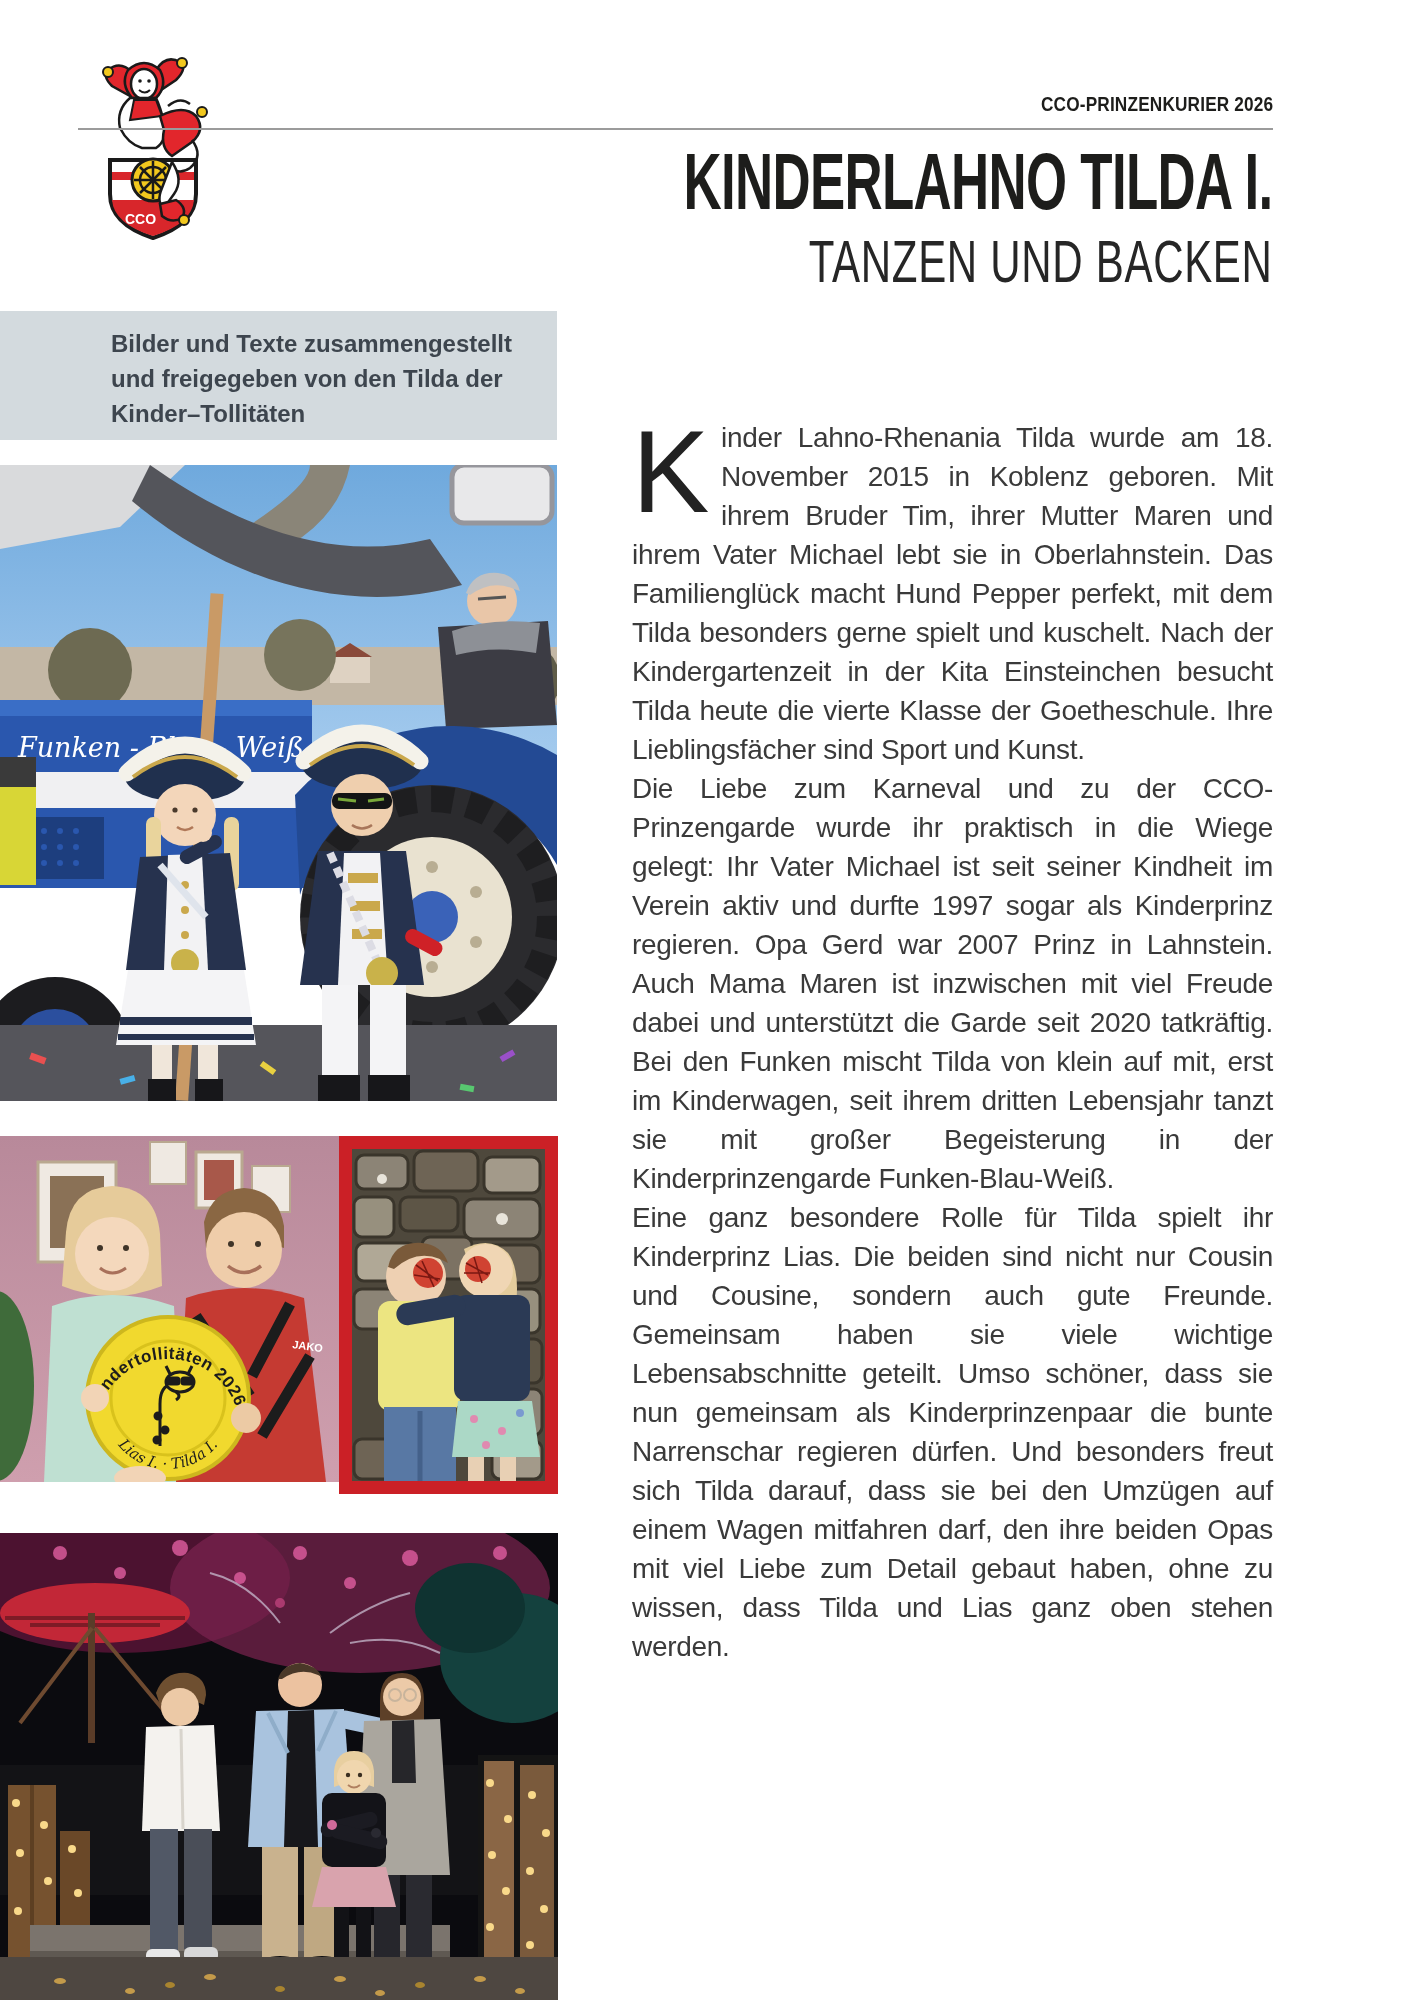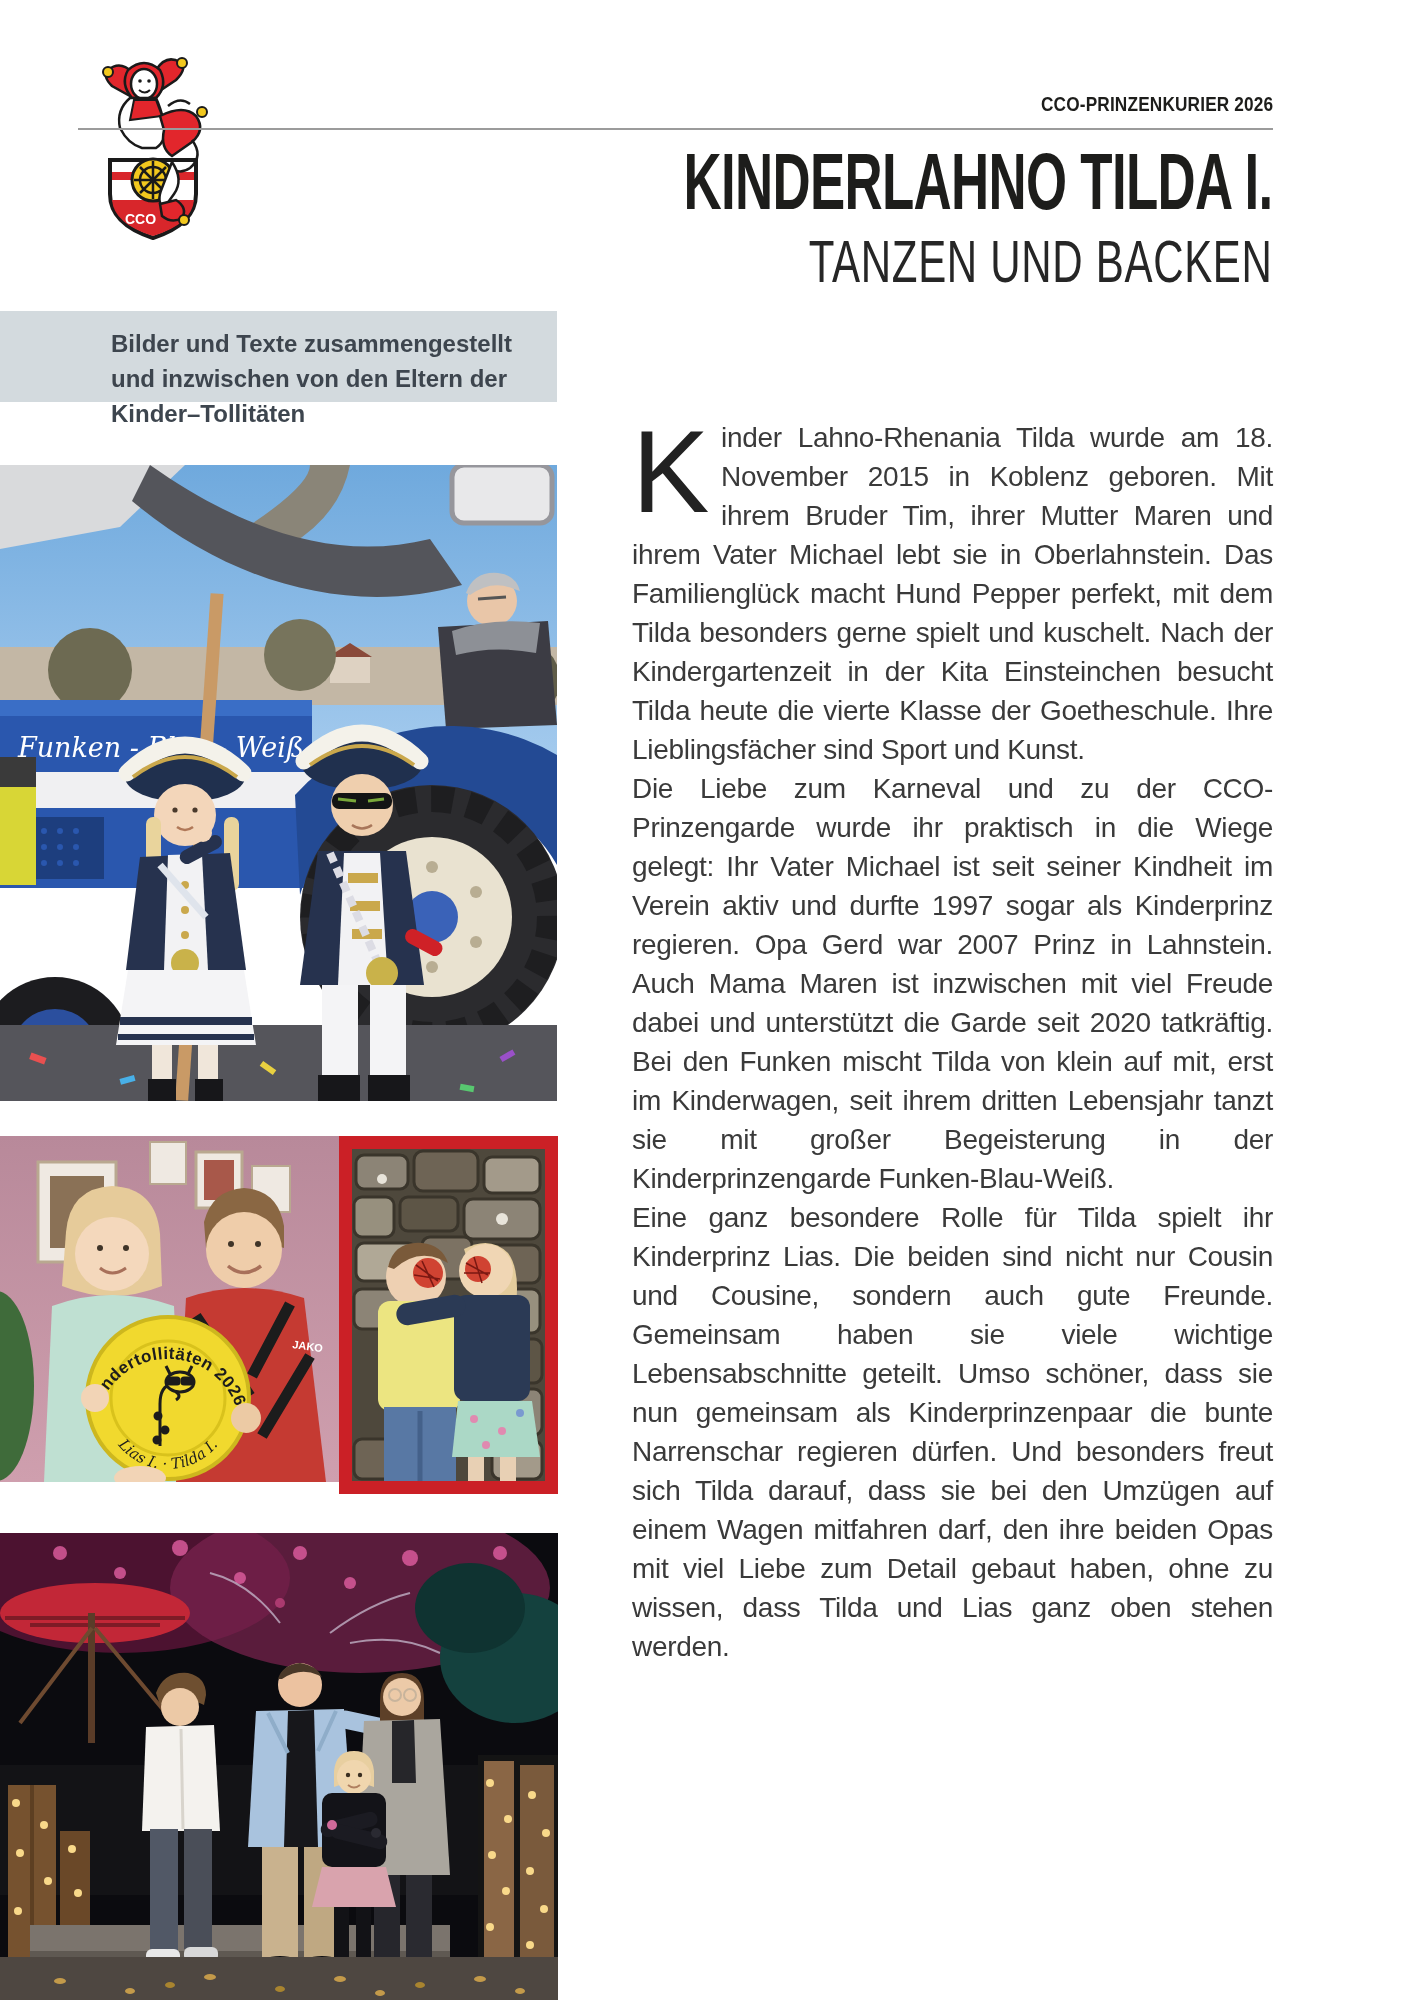--- a/index.html
+++ b/index.html
@@ -10,21 +10,21 @@
   .logo{position:absolute;left:72px;top:52px;width:160px;height:190px;}
   .kicker{position:absolute;right:147px;top:92px;font-size:21px;font-weight:bold;color:#1d1d1b;
           transform:scaleX(.82);transform-origin:100% 50%;letter-spacing:.2px;white-space:nowrap;}
   .rule{position:absolute;left:78px;right:147px;top:128px;height:2px;background:#9b9b9b;}
   .title{position:absolute;right:147px;top:142px;font-size:80px;font-weight:bold;color:#1d1d1b;
          transform:scaleX(.66);transform-origin:100% 50%;letter-spacing:-1px;white-space:nowrap;line-height:1;}
   .subtitle{position:absolute;right:147px;top:232px;font-size:60px;font-weight:normal;color:#262626;
          transform:scaleX(.70);transform-origin:100% 50%;letter-spacing:1px;white-space:nowrap;line-height:1;}
 
   
-  .credit-box{position:absolute;left:0;top:311px;width:557px;height:91px;background:#d3dade;}
+  .credit-box{position:absolute;left:0;top:311px;width:557px;height:129px;background:#d3dade;}
   .credit-text{position:absolute;left:111px;top:15px;font-size:24px;line-height:35px;font-weight:bold;color:#3d454e;}
 
   
   .photo{position:absolute;left:0;}
   .photo svg{display:block;}
   .photo1{top:465px;width:557px;height:636px;}
   .photo2{top:1136px;width:558px;height:358px;}
   .photo2-left{position:absolute;left:0;top:0;width:340px;height:346px;}
   .photo2-right{position:absolute;left:339px;top:0;width:219px;height:358px;box-sizing:border-box;
                 border:13px solid #cb2026;background:#4e483c;}
@@ -83,21 +83,21 @@
   </svg>
 
   <div class="kicker">CCO-PRINZENKURIER 2026</div>
   <div class="rule"></div>
   <div class="title">KINDERLAHNO TILDA I.</div>
   <div class="subtitle">TANZEN UND BACKEN</div>
 
   <div class="credit-box">
     <div class="credit-text">
       <div>Bilder und Texte zusammengestellt</div>
-      <div>und inzwischen von den Eltern der</div>
+      <div>und freigegeben von den Tilda der</div>
       <div>Kinder–Tollitäten</div>
     </div>
   </div>
 
   <div class="photo photo1">
     <svg viewBox="0 0 557 636" width="557" height="636">
       <defs>
         <linearGradient id="sky" x1="0" y1="0" x2="0" y2="1">
           <stop offset="0" stop-color="#6fa9dd"></stop>
             <stop offset="1" stop-color="#a8cdef"></stop>

